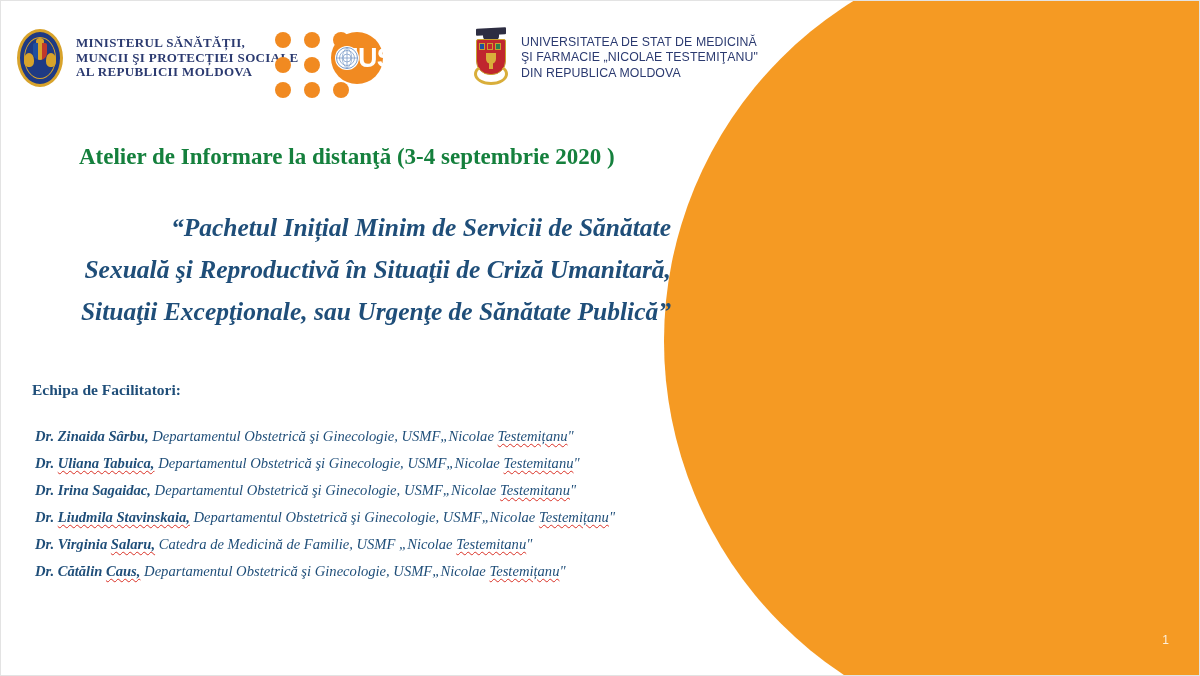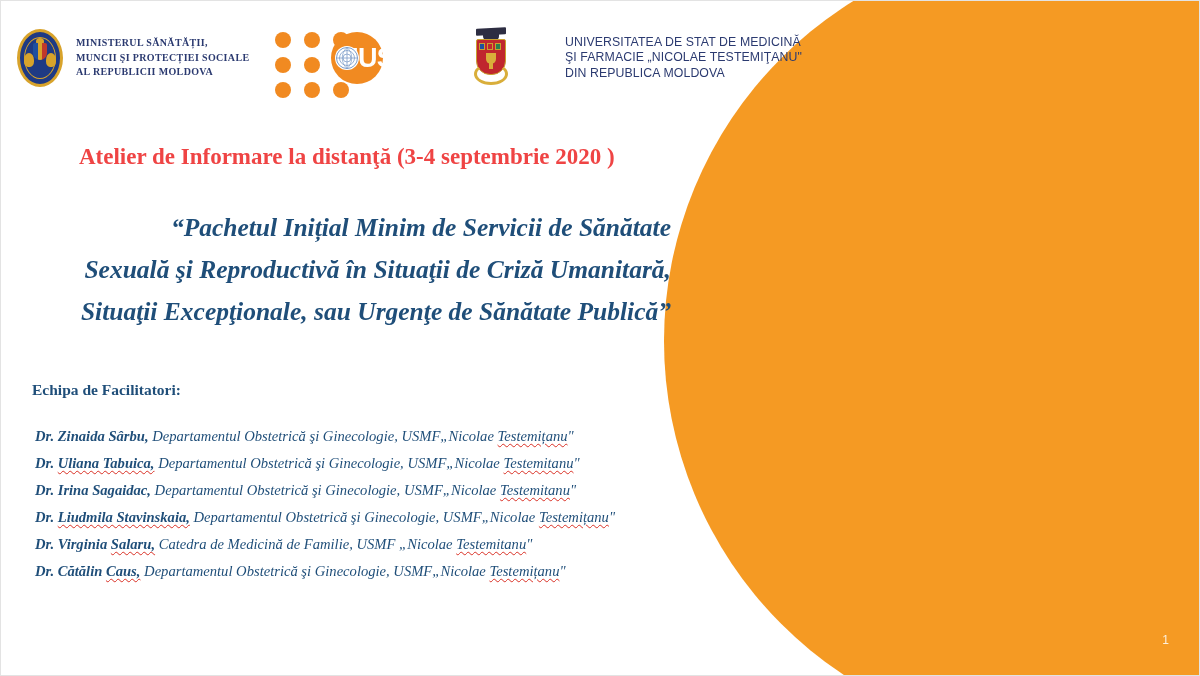--- a/index.html
+++ b/index.html
@@ -43,27 +43,27 @@
   }
 
   .logo-block {
     position: absolute;
     display: flex;
     align-items: center;
   }
 
   .logo-moh { left: 14px; top: 26px; }
   .logo-unfpa { left: 274px; top: 28px; }
-  .logo-usmf { left: 470px; top: 26px; gap: 44px; }
+  .logo-usmf { left: 470px; top: 26px; }
 
   .moh-text {
     margin-left: 11px;
     color: #2b3a70;
     font-family: "Liberation Serif", serif;
-    font-size: 10px;
+    font-size: 13px;
     font-weight: bold;
     letter-spacing: 0.35px;
     line-height: 14.5px;
     white-space: nowrap;
   }
 
   .usmf-text {
     margin-left: 10px;
     color: #2b3a70;
     font-family: "Liberation Sans", sans-serif;
@@ -238,21 +238,21 @@
     left: 0; top: 0;
     width: 1200px;
     height: 676px;
     z-index: 2;
   }
 
   .event-title {
     position: absolute;
     left: 78px;
     top: 143px;
-    color: #ef4444;
+    color: #15803d;
     font-family: "Liberation Serif", serif;
     font-size: 23px;
     font-weight: bold;
     white-space: nowrap;
   }
 
   .main-title {
     position: absolute;
     left: 40px;
     top: 206px;

